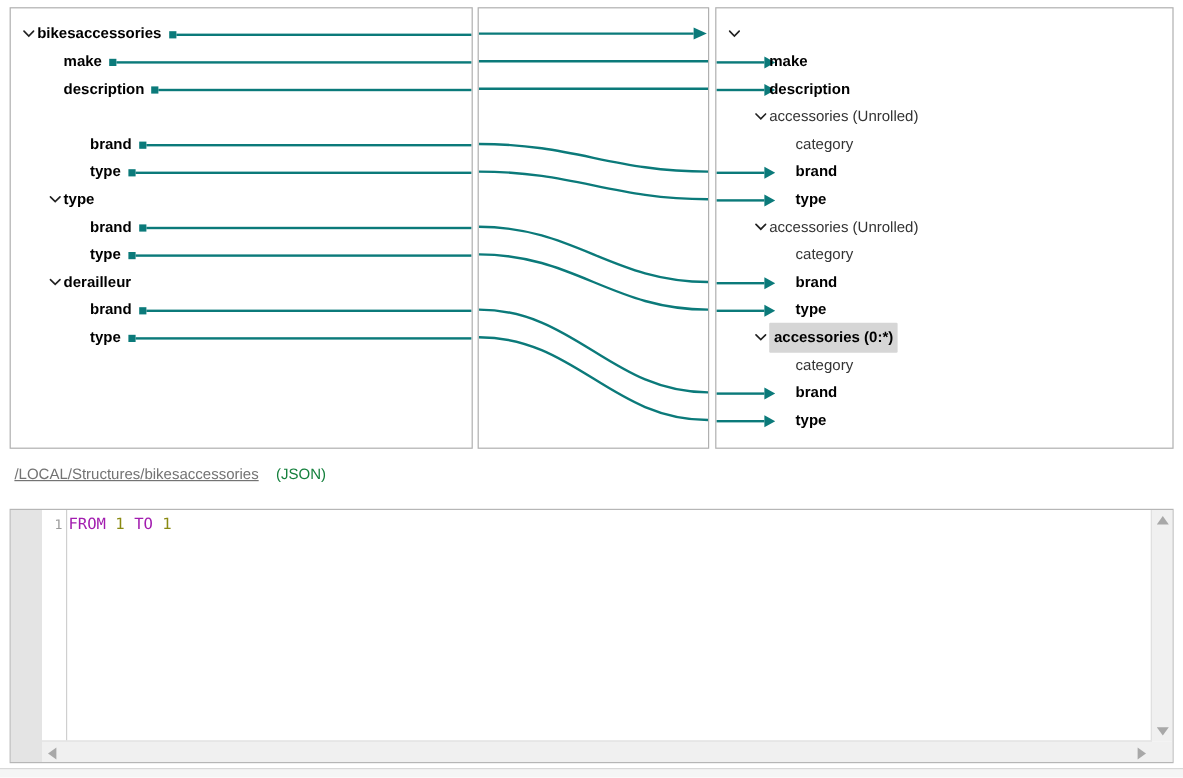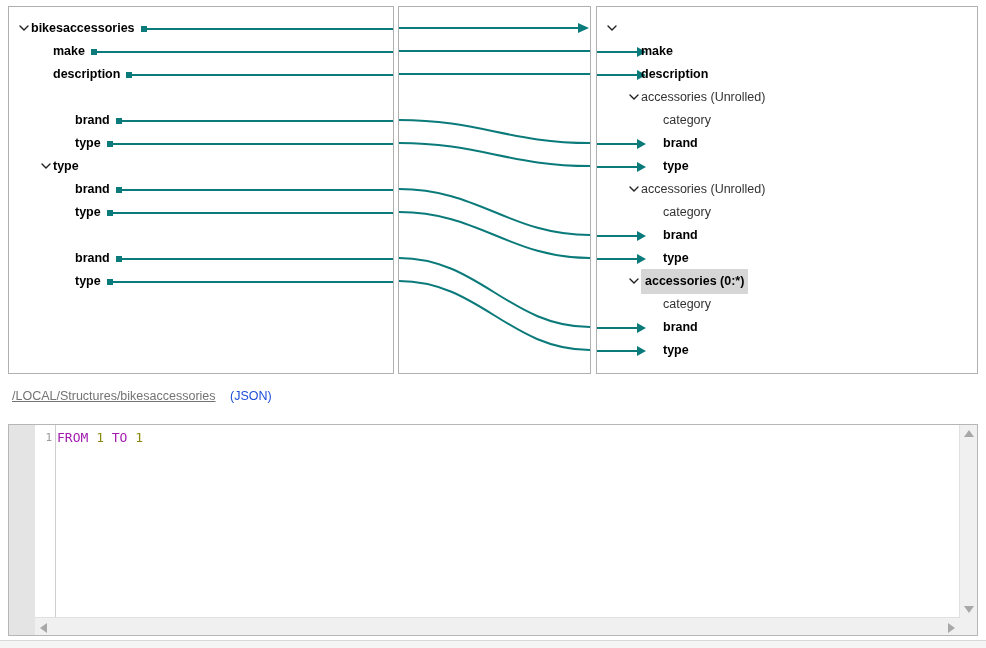--- a/index.html
+++ b/index.html
@@ -103,21 +103,21 @@
   #link-left  { left: 12px; }
   #link-right { left: 597px; }
   .doc-link {
     font-size: 12.5px;
     color: #737373;
     text-decoration: underline;
     cursor: pointer;
   }
   .doc-kind {
     font-size: 12.5px;
-    color: #1d4ed8;
+    color: #15803d;
     margin-left: 10px;
   }
 
   
   #editor-frame {
     position: absolute;
     left: 8px; top: 424px;
     width: 970px; height: 212px;
     border: 1px solid #b6b6b6;
     background: #ffffff;
@@ -286,20 +286,29 @@
           <div class="ln"></div>
         </div>
         <div class="tree-row" style="top: 194px;">
           <div style="flex: 0 0 52px;"></div>
           <div class="twisty"></div>
           <span class="node-label bold">type</span>
         </div>
         <div class="stub" style="top: 194px; left: 98px;">
           <div class="sq"></div>
           <div class="ln"></div>
+        </div>
+        <div class="tree-row" style="top: 217px;">
+          <div style="flex: 0 0 30px;"></div>
+          <div class="twisty has">
+            <svg width="10" height="8" viewBox="0 0 10 8">
+              <path d="M1 2 L5 6 L9 2" fill="none" stroke="#222" stroke-width="1.4" stroke-linecap="round"></path>
+            </svg>
+          </div>
+          <span class="node-label bold">derailleur</span>
         </div>
         <div class="tree-row" style="top: 240px;">
           <div style="flex: 0 0 52px;"></div>
           <div class="twisty"></div>
           <span class="node-label bold">brand</span>
         </div>
         <div class="stub" style="top: 240px; left: 107px;">
           <div class="sq"></div>
           <div class="ln"></div>
         </div>

